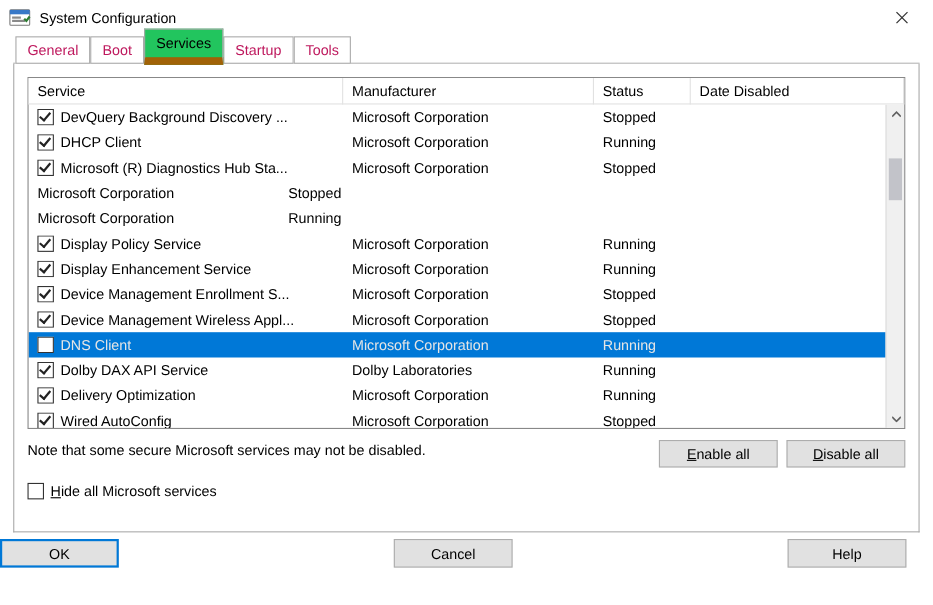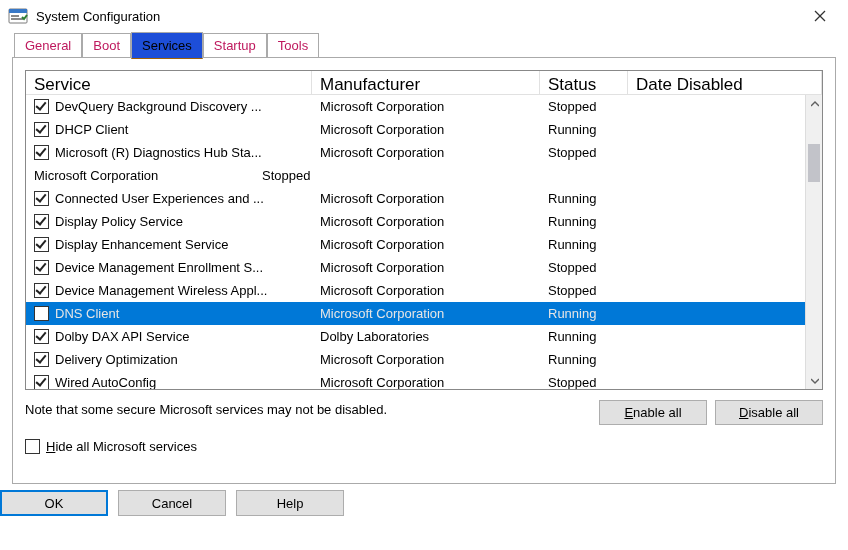--- a/index.html
+++ b/index.html
@@ -68,22 +68,22 @@
     cursor: default;
   }
   .tab.inactive {
     background: #fff;
     color: #be185d;
     margin-top: 2px;
     border-bottom: 1px solid #aaa;
     top: 0;
   }
   .tab.active {
-    background: #1d4ed8;
-    border-bottom: 1px solid #a16207;
+    background: #22c55e;
+    border-bottom: 7px solid #a16207;
     z-index: 2;
     padding-top: 5px;
     padding-bottom: 5px;
     top: 1px;
   }
 
   
   .tabcontent {
     margin: 0 12px 6px 12px;
     border: 1px solid #aaa;
@@ -106,21 +106,21 @@
   .lv-header {
     display: flex;
     background: #fff;
     height: 24px;
     user-select: none;
   }
   .lv-header .col {
     border-right: 1px solid #e1e1e1;
     border-bottom: 1px solid #e1e1e1;
     padding: 4px 8px;
-    font-size: 17px;
+    font-size: 13px;
     cursor: default;
     white-space: nowrap;
     overflow: hidden;
   }
   .lv-body {
     flex: 1;
     overflow: hidden;
     position: relative;
   }
   .lv-rows {
@@ -210,23 +210,23 @@
   }
   .hide-row {
     margin-top: 14px;
     display: flex; align-items: center; gap: 6px;
     font-size: 13px;
   }
 
   
   .bottombar {
     display: flex;
-    justify-content: flex-start;
+    justify-content: space-between;
     gap: 10px;
-    padding: 0 14px 10px 0;
+    padding: 0 24px 10px 0;
   }
   .btn {
     width: 108px; height: 26px;
     border: 1px solid #adadad;
     background: #e1e1e1;
     font-size: 13px;
     cursor: default;
     display: inline-flex; align-items: center; justify-content: center;
   }
   .btn.default {
@@ -305,24 +305,20 @@
             <div class="cell c-mfr">Microsoft Corporation</div>
             <div class="cell c-stat">Stopped</div>
             <div class="cell c-date"></div>
           </div>
           <div class="row">
             <div class="cell c-mfr">Microsoft Corporation</div>
             <div class="cell c-stat">Stopped</div>
             <div class="cell c-date"></div>
           </div>
           <div class="row">
-            <div class="cell svc c-svc">
-              <span class="chk checked"></span>
-              <span>Connected User Experiences and ...</span>
-            </div>
             <div class="cell c-mfr">Microsoft Corporation</div>
             <div class="cell c-stat">Running</div>
             <div class="cell c-date"></div>
           </div>
           <div class="row">
             <div class="cell svc c-svc">
               <span class="chk checked"></span>
               <span>Display Policy Service</span>
             </div>
             <div class="cell c-mfr">Microsoft Corporation</div>

